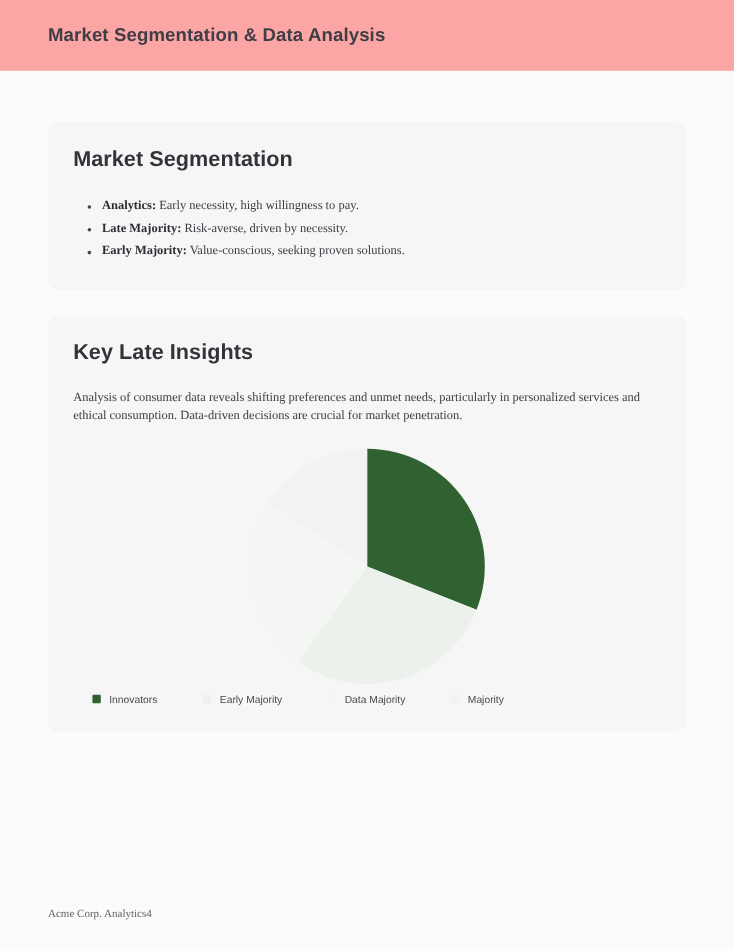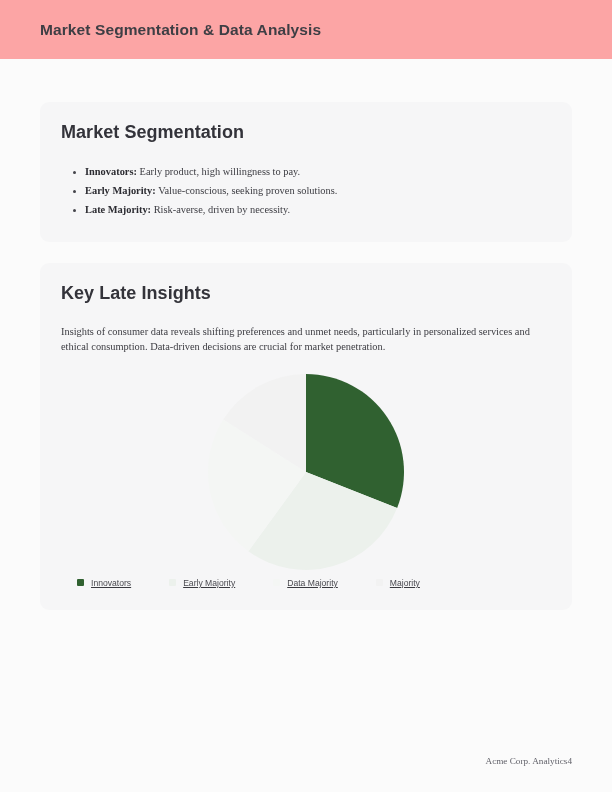--- a/index.html
+++ b/index.html
@@ -104,21 +104,20 @@
   .pie-svg { display: block; }
 
   
   .legend {
     display: flex;
     align-items: center;
     gap: 0;
     margin-top: 6px;
     padding-left: 16px;
     width: 100%;
-    text-decoration: underline;
   }
   .legend-item {
     display: flex;
     align-items: center;
     margin-right: 38px;
   }
   .legend-swatch {
     width: 7px;
     height: 7px;
     border-radius: 1px;
@@ -133,56 +132,56 @@
   }
 
   
   .page-footer {
     position: absolute;
     left: 40px;
     right: 40px;
     bottom: 26px;
     display: flex;
     align-items: center;
-    justify-content: flex-end;
+    justify-content: flex-start;
     font-family: "Liberation Serif", serif;
     font-size: 9.2px;
     color: #62626a;
   }
 </style>
 </head>
 <body>
 
 <div class="page-header">
   <div class="title">Market Segmentation &amp; Data Analysis</div>
 </div>
 
 <div class="page-body">
 
   <section class="card">
     <h2 class="card-title">Market Segmentation</h2>
     <ul class="bullets">
       <li>
-        <b>Innovators:</b>
-        <span>Early product, high willingness to pay.</span>
+        <b>Analytics:</b>
+        <span>Early necessity, high willingness to pay.</span>
+      </li>
+      <li>
+        <b>Late Majority:</b>
+        <span>Risk-averse, driven by necessity.</span>
       </li>
       <li>
         <b>Early Majority:</b>
         <span>Value-conscious, seeking proven solutions.</span>
       </li>
-      <li>
-        <b>Late Majority:</b>
-        <span>Risk-averse, driven by necessity.</span>
-      </li>
     </ul>
   </section>
 
   <section class="card">
     <h2 class="card-title">Key Late Insights</h2>
-    <p class="card-body tight">Insights of consumer data reveals shifting preferences and unmet needs, particularly in personalized services and ethical consumption. Data-driven decisions are crucial for market penetration.</p>
+    <p class="card-body tight">Analysis of consumer data reveals shifting preferences and unmet needs, particularly in personalized services and ethical consumption. Data-driven decisions are crucial for market penetration.</p>
 
     <div class="chart-wrap">
       <svg class="pie-svg" id="pie-svg" width="200" height="200" viewBox="0 0 200 200">
           <path d="M 100 100 L 100 2 A 98 98 0 0 1 191.11809561704865 136.07620616309845 Z" fill="#306130"></path>
           <path d="M 100 100 L 191.11809561704865 136.07620616309845 A 98 98 0 0 1 42.397045275337646 179.28366544874484 Z" fill="#ecf1ec"></path>
           <path d="M 100 100 L 42.397045275337646 179.28366544874484 A 98 98 0 0 1 17.255863300802517 47.48897409205835 Z" fill="#f4f6f4"></path>
           <path d="M 100 100 L 17.255863300802517 47.48897409205835 A 98 98 0 0 1 99.99999999999999 2 Z" fill="#f2f2f2"></path>
         </svg>
 
       <div class="legend" id="pie-legend">

